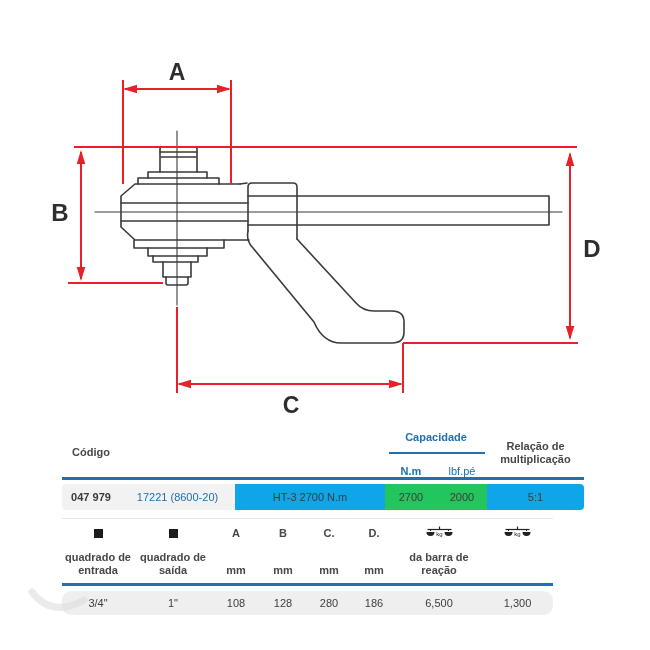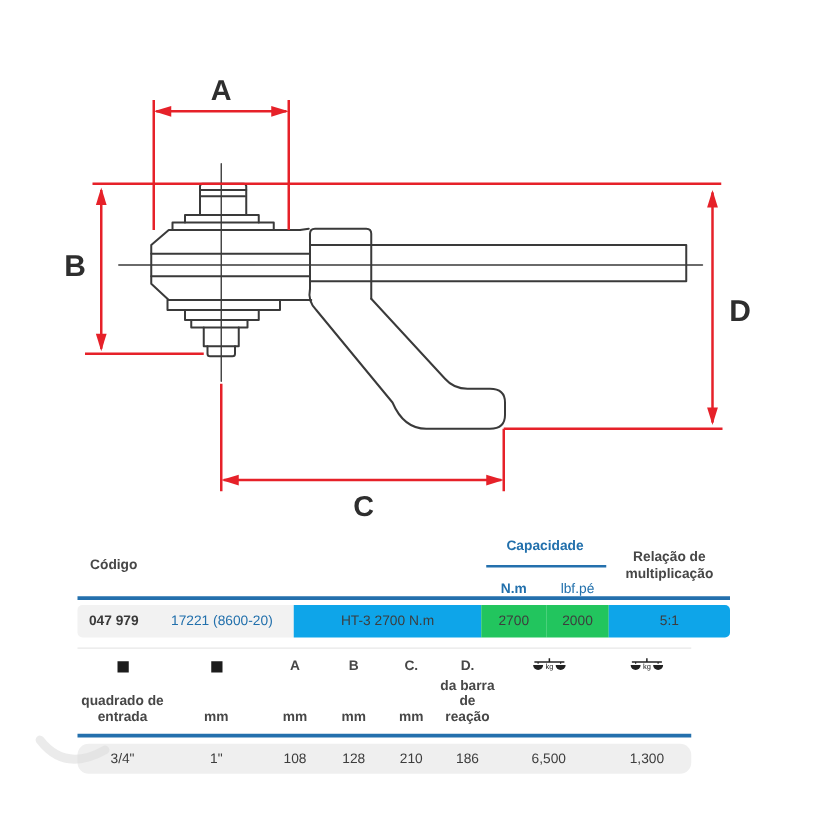--- a/index.html
+++ b/index.html
@@ -181,35 +181,36 @@
         <line x1="4" y1="3.5" x2="4" y2="5" stroke="#222" stroke-width="1"></line>
         <line x1="22" y1="3.5" x2="22" y2="5" stroke="#222" stroke-width="1"></line>
         <path d="M0 6 A4 4 0 0 0 8 6 Z" fill="#222"></path>
         <path d="M18 6 A4 4 0 0 0 26 6 Z" fill="#222"></path>
         <text x="13" y="9.5" font-size="6" text-anchor="middle" fill="#222">kg</text>
       </svg>
     </div>
 
     <div class="t2-labels">
       <div>quadrado de entrada</div>
+      <div>quadrado de saída</div>
       <div class="unit">mm</div>
       <div class="unit">mm</div>
       <div class="unit">mm</div>
       <div class="unit">mm</div>
       <div>da barra de reação</div>
     </div>
 
     <div class="t2-rule"></div>
 
     <div class="t2-row">
       <div>3/4"</div>
       <div>1"</div>
       <div>108</div>
       <div>128</div>
-      <div>210</div>
+      <div>280</div>
       <div>186</div>
       <div>6,500</div>
       <div>1,300</div>
     </div>
   </div>
 
   <svg class="watermark" width="70" height="32" viewBox="0 0 70 32">
     <path d="M6 4 Q26 30 58 12" stroke="#dadada" stroke-width="7" fill="none" stroke-linecap="round" opacity="0.55"></path>
   </svg>
 

